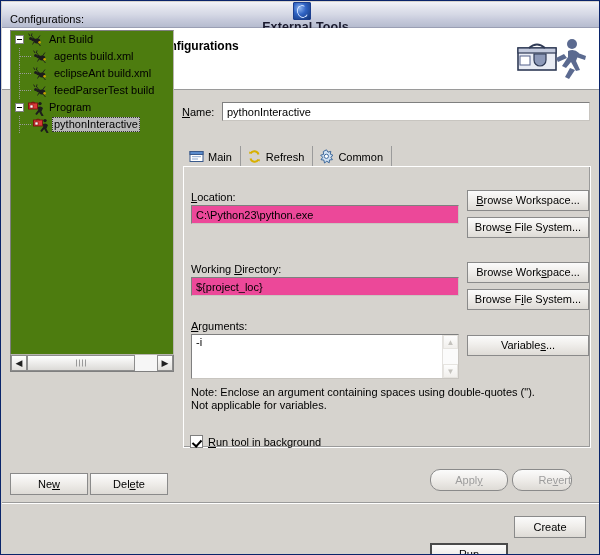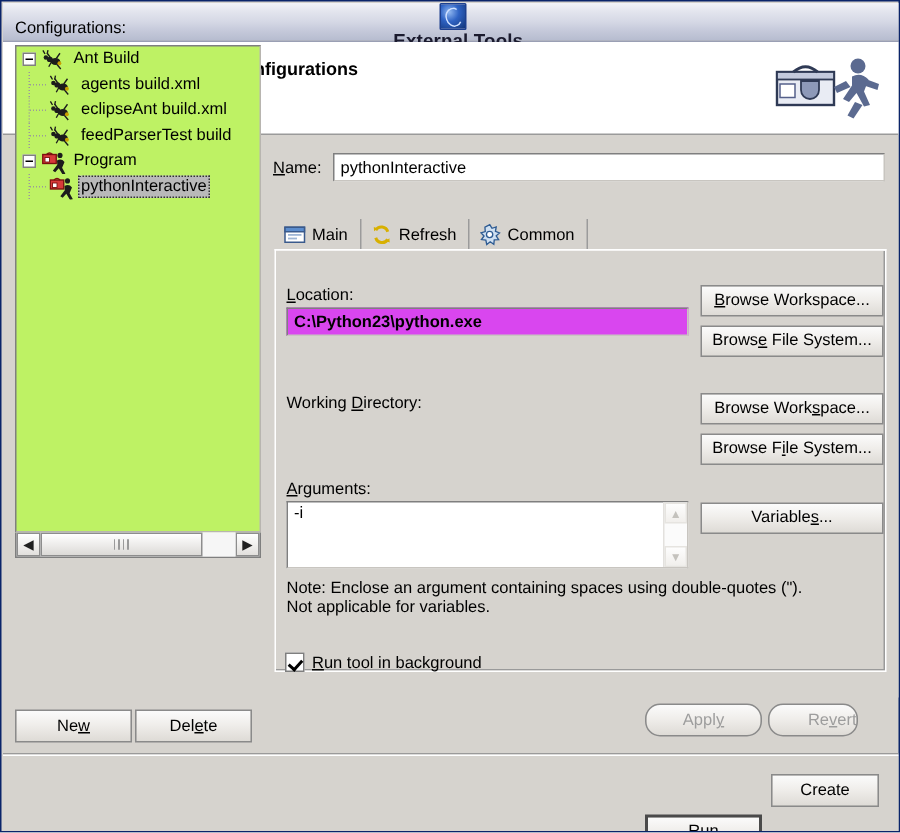--- a/index.html
+++ b/index.html
@@ -123,21 +123,21 @@
   #config-label {
     position: absolute;
     left: 9px; top: 12px;
     font-size: 11px;
   }
   #tree-box {
     position: absolute;
     left: 9px; top: 29px;
     width: 164px; height: 325px;
     box-sizing: border-box;
-    background: #bef264;
+    background: #4d7c0f;
     border: 1px solid #7f7f7f;
     border-right-color: #b8b5b0;
     border-bottom-color: #b8b5b0;
     overflow: hidden;
   }
   .tree-row {
     position: relative;
     height: 17px;
     display: flex;
     align-items: center;
@@ -303,30 +303,29 @@
     position: absolute;
     left: 182px; top: 165px;
     width: 408px; height: 1px;
     background: #ffffff;
   }
 
   .field-label { position: absolute; font-size: 11px; }
   .text-input {
     position: absolute;
     box-sizing: border-box;
-    background: #d946ef;
+    background: #ec4899;
     border: 1px solid #7f7f7f;
     border-right-color: #c8c5c0;
     border-bottom-color: #c8c5c0;
     font-family: "Liberation Sans", sans-serif;
     font-size: 11px;
     padding: 0 0 0 4px;
     color: #000000;
     outline: none;
-    font-weight: bold;
   }
 
   #loc-label  { left: 190px; top: 190px; }
   #loc-input  { left: 190px; top: 204px; width: 268px; height: 19px; line-height: 17px; }
   #wd-label   { left: 190px; top: 262px; }
   #wd-input   { left: 190px; top: 276px; width: 268px; height: 19px; line-height: 17px; }
   #args-label { left: 190px; top: 319px; }
 
   #args-box {
     position: absolute;
@@ -607,20 +606,21 @@
   <div class="field-label" id="loc-label"><span class="mn">L</span>ocation:</div>
   <input class="text-input" id="loc-input" type="text" value="C:\Python23\python.exe" style="">
   <div class="btn browse-btn" id="browse-ws-1">
     <span class="mn">B</span>rowse Workspace...
   </div>
   <div class="btn browse-btn" id="browse-fs-1">
     Brows<span class="mn">e</span> File System...
   </div>
 
   <div class="field-label" id="wd-label">Working <span class="mn">D</span>irectory:</div>
+  <input class="text-input" id="wd-input" type="text" value="${project_loc}" style="">
   <div class="btn browse-btn" id="browse-ws-2">
     Browse Work<span class="mn">s</span>pace...
   </div>
   <div class="btn browse-btn" id="browse-fs-2">
     Browse F<span class="mn">i</span>le System...
   </div>
 
   <div class="field-label" id="args-label"><span class="mn">A</span>rguments:</div>
   <div id="args-box">
     <textarea id="args-text" style="">-i</textarea>

